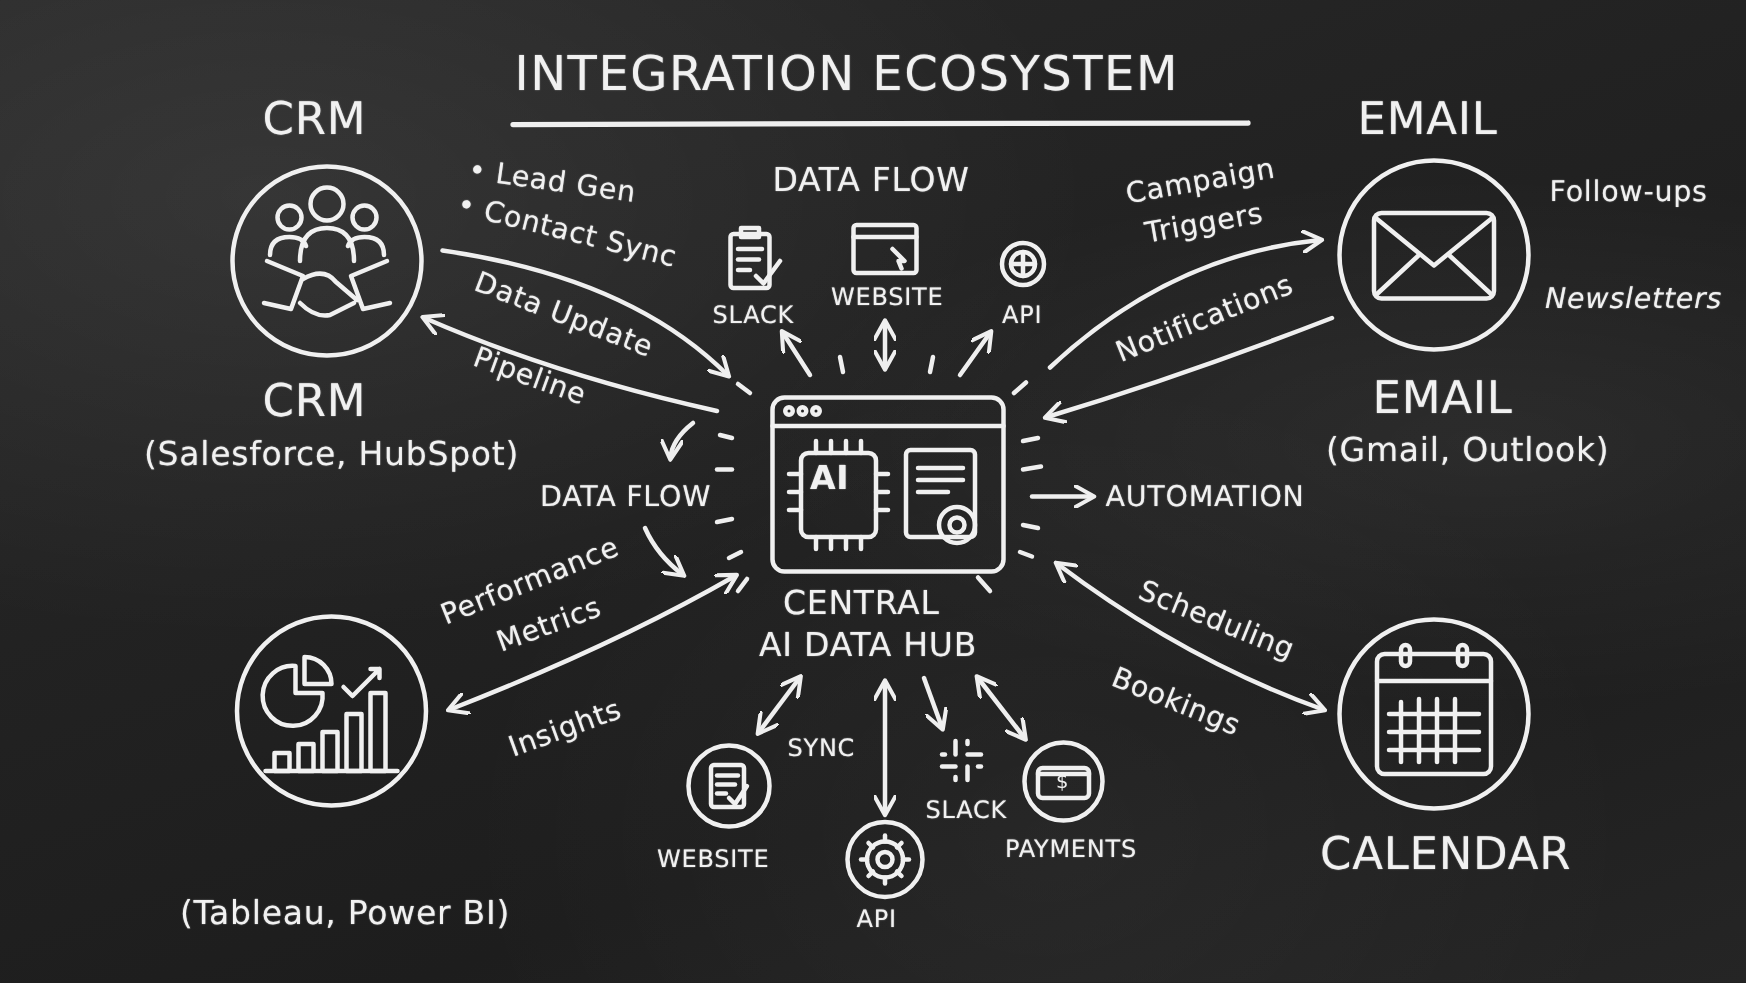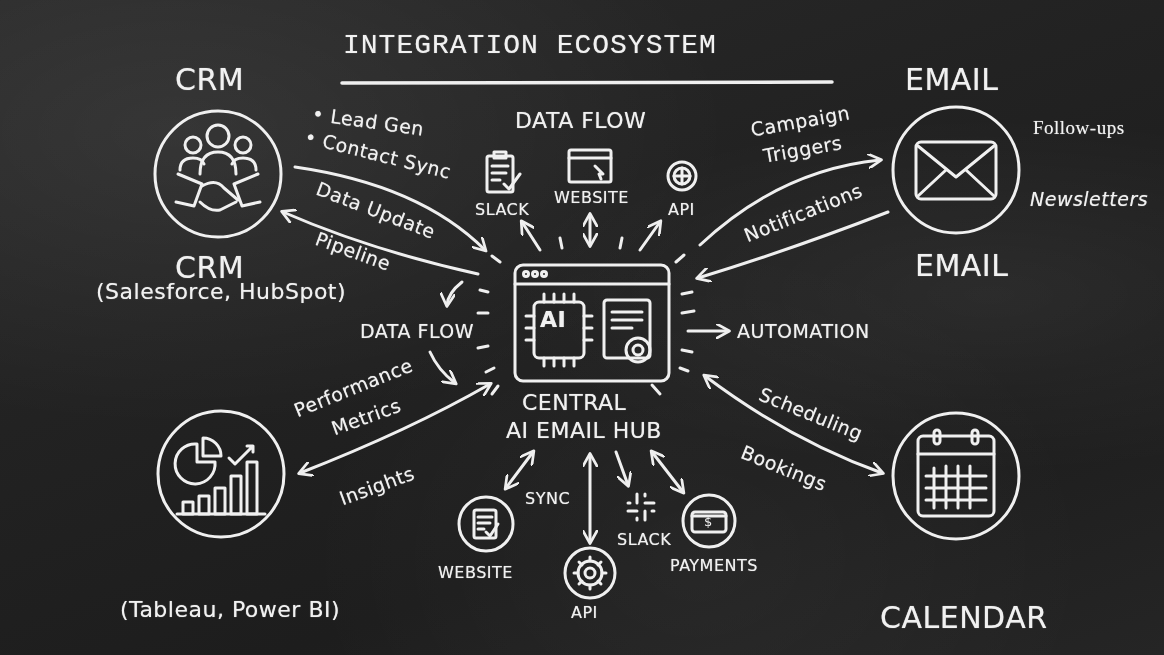--- a/index.html
+++ b/index.html
@@ -72,39 +72,39 @@
       <line x1="620" y1="248" x2="622" y2="238"></line>
       <line x1="676" y1="262" x2="684" y2="255"></line>
       <line x1="682" y1="294" x2="692" y2="292"></line>
       <line x1="682" y1="313" x2="694" y2="311"></line>
       <line x1="682" y1="350" x2="692" y2="352"></line>
       <line x1="680" y1="368" x2="688" y2="371"></line>
       <line x1="652" y1="385" x2="660" y2="394"></line>
     </g>
   </svg>
 
-  <div class="t" style="left:343px;top:30px;font-size:28px;letter-spacing:1px;font-family:Liberation Mono, monospace;">INTEGRATION ECOSYSTEM</div>
+  <div class="t" style="left:343px;top:30px;font-size:32px;letter-spacing:1px;">INTEGRATION ECOSYSTEM</div>
 
   <div class="t h" style="left:175px;top:62px;">CRM</div>
   <div class="icon" style="left:150px;top:106px;">
     <svg width="136" height="136" viewBox="0 0 136 136">
       <circle cx="68" cy="68" r="63"></circle>
       <circle cx="68" cy="30" r="11"></circle>
         <circle cx="43" cy="39" r="8"></circle>
         <circle cx="93" cy="39" r="8"></circle>
       <path d="M50,68 Q50,46 68,46 Q86,46 86,68"></path>
       <path d="M30,64 Q30,52 43,52 Q52,52 54,58"></path>
       <path d="M106,64 Q106,52 93,52 Q84,52 82,58"></path>
       <path d="M28,68 L52,78 L44,100 L26,96"></path>
       <path d="M108,68 L84,78 L92,100 L110,96"></path>
       <path d="M52,80 Q66,72 74,82 L88,94 M50,96 Q60,106 70,104 L86,96"></path>
     </svg>
   </div>
   <div class="t h" style="left:175px;top:250px;">CRM</div>
-  <div class="t m" style="left:96px;top:279px;">(Salesforce, HubSpot)</div>
+  <div class="t m" style="left:96px;top:291px;">(Salesforce, HubSpot)</div>
   <div class="t s" style="left:312px;top:110px;transform:rotate(8deg);">• <span>Lead Gen</span></div>
   <div class="t s" style="left:303px;top:143px;transform:rotate(14deg);">• <span>Contact Sync</span></div>
   <div class="t s" style="left:313px;top:199px;transform:rotate(21deg);">Data Update</div>
   <div class="t s" style="left:314px;top:240px;transform:rotate(20deg);">Pipeline</div>
 
   <div class="t m" style="left:515px;top:108px;">DATA FLOW</div>
   <div class="icon" style="left:484px;top:150px;">
     <svg width="40" height="46" viewBox="0 0 40 46">
       <rect x="3" y="6" width="26" height="36" rx="2"></rect>
         <rect x="10" y="2" width="12" height="6"></rect>
@@ -160,36 +160,37 @@
       <rect x="92" y="38" width="46" height="58" rx="3"></rect>
       <line x1="100" y1="50" x2="130" y2="50"></line>
         <line x1="100" y1="58" x2="130" y2="58"></line>
         <line x1="100" y1="66" x2="120" y2="66"></line>
       <circle cx="126" cy="88" r="12"></circle>
         <circle cx="126" cy="88" r="5"></circle>
     </svg>
   </div>
   <div class="t" style="left:540px;top:307px;font-size:22px;font-weight:bold;">AI</div>
   <div class="t m" style="left:522px;top:390px;text-align:center;">CENTRAL</div>
-  <div class="t m" style="left:506px;top:418px;">AI EMAIL HUB</div>
+  <div class="t m" style="left:506px;top:418px;">AI DATA HUB</div>
 
   <div class="t s" style="left:360px;top:320px;">DATA FLOW</div>
   <div class="t s" style="left:737px;top:320px;">AUTOMATION</div>
 
   <div class="t h" style="left:905px;top:62px;">EMAIL</div>
   <div class="icon" style="left:888px;top:102px;">
     <svg width="136" height="136" viewBox="0 0 136 136">
       <circle cx="68" cy="68" r="63"></circle>
       <rect x="28" y="40" width="80" height="57" rx="5"></rect>
       <path d="M30,44 L68,75 L106,44"></path>
         <path d="M30,94 L58,68 M106,94 L78,68"></path>
     </svg>
   </div>
   <div class="t h" style="left:915px;top:248px;">EMAIL</div>
-  <div class="t s" style="left:1033px;top:117px;font-family:Liberation Serif, serif;">Follow-ups</div>
+  <div class="t m" style="left:884px;top:288px;">(Gmail, Outlook)</div>
+  <div class="t s" style="left:1033px;top:117px;">Follow-ups</div>
   <div class="t s" style="left:1030px;top:188px;font-style:italic;">Newsletters</div>
   <div class="t s" style="left:750px;top:110px;transform:rotate(-10deg);">Campaign</div>
   <div class="t s" style="left:763px;top:138px;transform:rotate(-10deg);">Triggers</div>
   <div class="t s" style="left:745px;top:225px;transform:rotate(-22deg);transform-origin:left center;">Notifications</div>
 
   <div class="icon" style="left:153px;top:406px;">
     <svg width="136" height="136" viewBox="0 0 136 136">
       <circle cx="68" cy="68" r="63"></circle>
       <path d="M44,38 A20,20 0 1 0 62,56 L44,56 Z"></path>
       <path d="M50,32 A18,18 0 0 1 68,50 L50,50 Z"></path>
@@ -218,21 +219,21 @@
         <line x1="38" y1="68" x2="98" y2="68"></line>
           <line x1="38" y1="80" x2="98" y2="80"></line>
           <line x1="38" y1="92" x2="98" y2="92"></line>
         <line x1="46" y1="60" x2="46" y2="100"></line>
           <line x1="58" y1="58" x2="58" y2="100"></line>
           <line x1="70" y1="58" x2="70" y2="100"></line>
           <line x1="82" y1="58" x2="82" y2="100"></line>
       </g>
     </svg>
   </div>
-  <div class="t h" style="left:880px;top:552px;margin-top:48px;">CALENDAR</div>
+  <div class="t h" style="left:880px;top:552px;">CALENDAR</div>
   <div class="t s" style="left:760px;top:382px;transform:rotate(22deg);transform-origin:left center;">Scheduling</div>
   <div class="t s" style="left:742px;top:440px;transform:rotate(22deg);transform-origin:left center;">Bookings</div>
 
   <div class="t xs" style="left:525px;top:489px;text-align:right;">SYNC</div>
 
   <div class="icon" style="left:456px;top:494px;">
     <svg width="60" height="60" viewBox="0 0 60 60">
       <circle cx="30" cy="30" r="27"></circle>
       <rect x="18" y="16" width="22" height="28" rx="2"></rect>
       <line x1="22" y1="23" x2="36" y2="23"></line>

